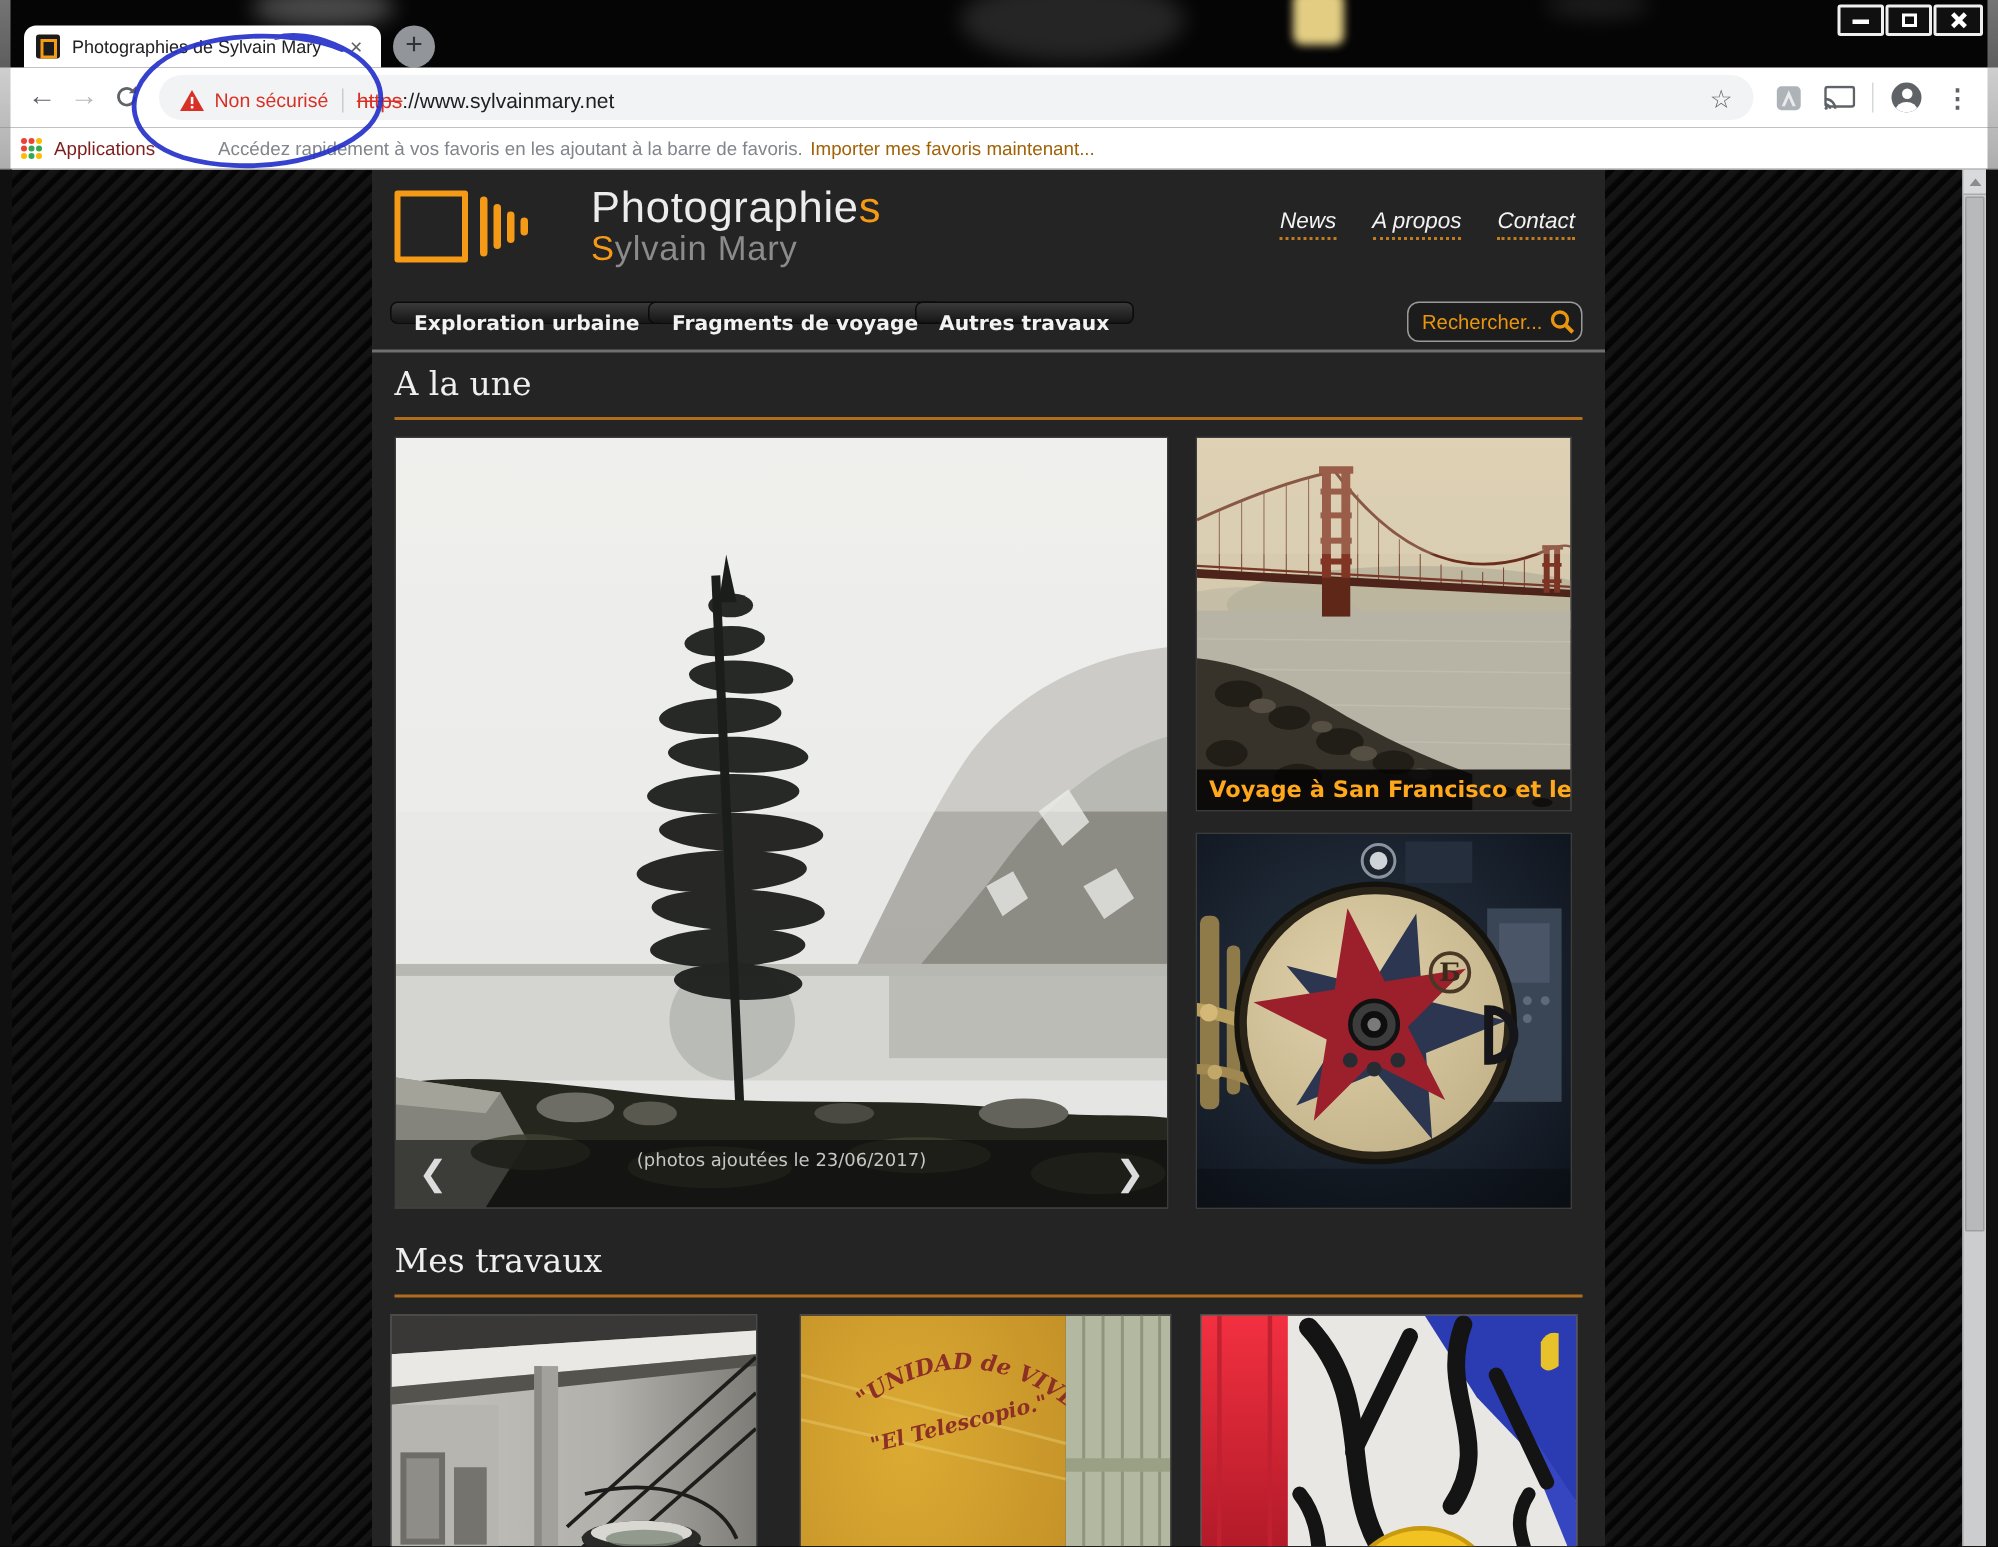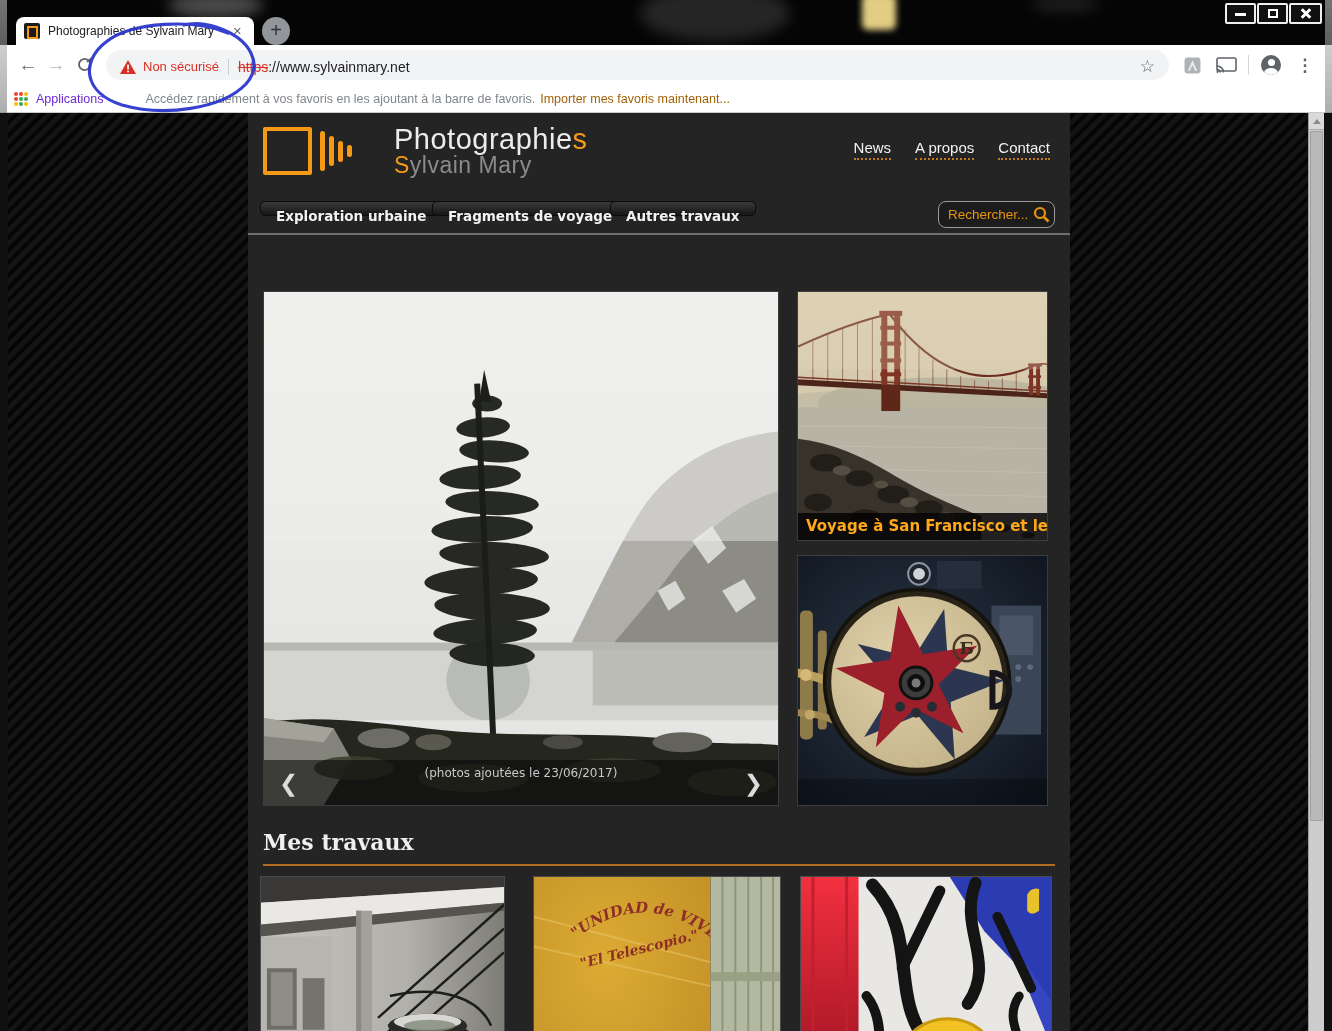--- a/index.html
+++ b/index.html
@@ -47,57 +47,57 @@
   .tb-sep { width:1px; height:20px; background:#d5d8db; margin:0 5px; }
   .profile-ico { width:20px; height:20px; border-radius:50%; background:#5f6368; position:relative; overflow:hidden; }
   .profile-ico i { position:absolute; left:6.5px; top:4px; width:7px; height:7px; border-radius:50%; background:#fff; }
   .profile-ico b { position:absolute; left:3px; top:12.5px; width:14px; height:10px; border-radius:50%; background:#fff; }
   .menu-dots { font-size:17px; color:#5f6368; font-weight:bold; }
 
   
   .bkbar { position:absolute; left:0; top:85px; width:1332px; height:28px; background:#fff; border-bottom:1px solid #c9c9c9; display:flex; align-items:center; padding:0 14px; z-index:2; }
   .apps-grid { width:14px; height:14px; display:grid; grid-template-columns:repeat(3,4px); grid-template-rows:repeat(3,4px); gap:1px; margin-right:8px; }
   .apps-grid span { border-radius:50%; }
-  .bk-label { font-size:12.5px; color:#6d28d9; }
+  .bk-label { font-size:12.5px; color:#7f1d1d; }
   .bk-hint { font-size:12.5px; color:#80868b; margin-left:42px; }
   .bk-link { font-size:12.5px; color:#a16207; margin-left:5px; }
 
   
   .viewport { position:absolute; left:8px; top:113px; width:1316px; height:918px; overflow:hidden;
     background:repeating-linear-gradient(135deg,#141414 0px,#141414 4px,#050505 6px,#050505 9px); }
   .frame { position:absolute; top:113px; width:8px; height:918px; background:#101010; z-index:3; }
   .frameL { left:0; } .frameR { right:0; }
 
   .container { position:absolute; left:240px; top:0; width:822px; height:918px; background:#242424; }
 
   
   .logo-ico { position:absolute; left:15px; top:14px; width:49px; height:48px; border:4px solid #f59a17; border-radius:2px; }
   .logo-bars { position:absolute; left:72px; top:16px; height:44px; display:flex; align-items:center; gap:4px; }
   .logo-bars span { width:5px; background:#f59a17; border-radius:3px; }
   .logo-bars .b1{height:40px;} .logo-bars .b2{height:30px;} .logo-bars .b3{height:21px;} .logo-bars .b4{height:12px;}
   .logo-text { position:absolute; left:114px; top:11px; line-height:1.04; letter-spacing:.5px;margin-left:32px; }
   .logo-main { font-size:29px; color:#ececec; }
   .logo-main .accent, .logo-sub .accent { color:#f59a17; }
   .logo-sub { font-size:23px; color:#8b8b8b; }
-  .sitenav { position:absolute; right:20px; top:26px; display:flex; gap:24px; }
+  .sitenav { position:absolute; right:20px; top:26px; display:flex; gap:24px;font-style:italic; }
   .sitenav a { font-size:15px; color:#f2f2f2; text-decoration:none; border-bottom:2px dotted #c07a20; padding-bottom:2px; }
 
   
   .tabstrip { position:absolute; left:0; top:85px; width:822px; height:37px; border-bottom:2px solid #6f6f6f; }
   .cattab { position:absolute; top:3px; height:15px; padding:0 15px; line-height:29px; font-size:13.5px; font-weight:bold; color:#f2f2f2;
     background:linear-gradient(#3a3a3a,#161616); border:1px solid #0b0b0b; border-radius:5px; white-space:nowrap; font-family:"DejaVu Sans",sans-serif; }
   .ct1 { left:12px; } .ct2 { left:184px; } .ct3 { left:362px; }
   .searchwrap { position:absolute; right:15px; top:88px; width:117px; height:27px; }
   .searchwrap input { width:100%; height:100%; background:#1c1c1c; border:1px solid #9a9a9a; border-radius:8px; padding:0 24px 0 9px; font-size:13.5px; color:#e8950f; outline:none; font-family:"Liberation Sans",sans-serif; }
   .searchwrap input::placeholder { color:#e8950f; opacity:1; }
   .searchwrap svg { position:absolute; right:5px; top:5px; }
 
   
   .sechead { position:absolute; left:15px; width:792px; font-family:"DejaVu Serif",serif; font-size:22px; color:#efefef; padding-bottom:9px; border-bottom:2px solid #b06d1e; }
-  .h-feat { top:131px; } .h-works { top:716px;font-weight:bold; }
+  .h-feat { top:131px; } .h-works { top:716px; }
 
   
   .carousel { position:absolute; left:15px; top:178px; width:516px; height:515px; border:1px solid #3c3c3c; background:#111; }
   .carousel svg, .card svg, .thumb svg { display:block; width:100%; height:100%; }
   .car-overlay { position:absolute; left:0; bottom:0; width:100%; height:45px; background:rgba(8,8,8,.58); text-align:center; padding-top:5px; }
   .car-cap { font-family:"DejaVu Sans",sans-serif; font-weight:bold; font-size:16px; color:#ffa81c; }
   .car-sub { font-family:"DejaVu Sans",sans-serif; font-size:12px; color:#c6c6c6; margin-top:1px; }
   .car-arrow { position:absolute; bottom:9px; font-size:23px; color:#dcdcdc; font-family:"DejaVu Sans",sans-serif; }
   .car-prev { left:15px; } .car-next { right:15px; }
 
@@ -236,20 +236,21 @@
         <span class="cattab ct3">Autres travaux</span>
       </div>
       <div class="searchwrap">
         <input placeholder="Rechercher..." style="">
         <svg width="17" height="17" viewBox="0 0 17 17">
             <circle cx="7" cy="7" r="5" fill="none" stroke="#e8950f" stroke-width="2.2"></circle>
             <line x1="11" y1="11" x2="15.5" y2="15.5" stroke="#e8950f" stroke-width="2.6"></line>
           </svg>
       </div>
 
+      <div class="sechead h-feat">A la une</div>
 
       <div class="carousel">
         <svg viewBox="0 0 516 515" preserveAspectRatio="none">
           <defs>
             <linearGradient id="sky" x1="0" y1="0" x2="0" y2="1">
               <stop offset="0" stop-color="#efefed"></stop>
                 <stop offset="1" stop-color="#e3e3e1"></stop>
             </linearGradient>
           </defs>
           <rect width="516" height="515" fill="url(#sky)"></rect>

